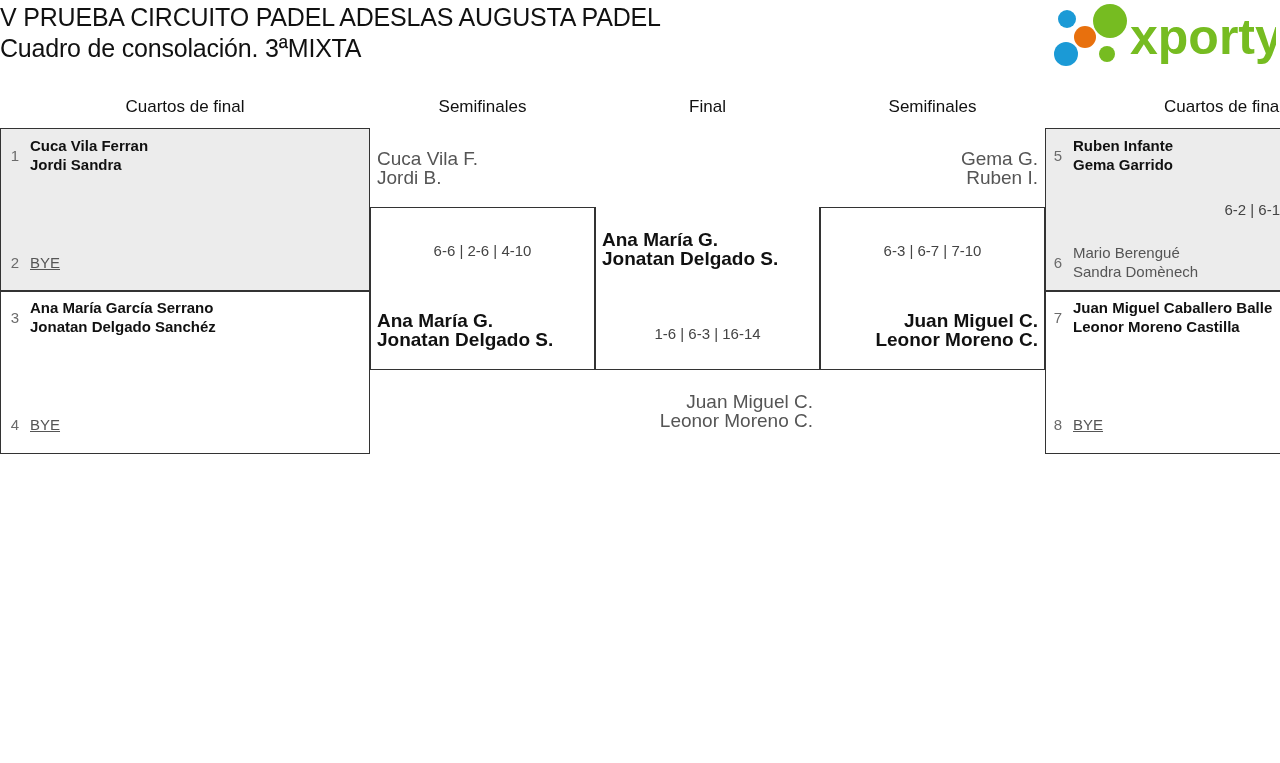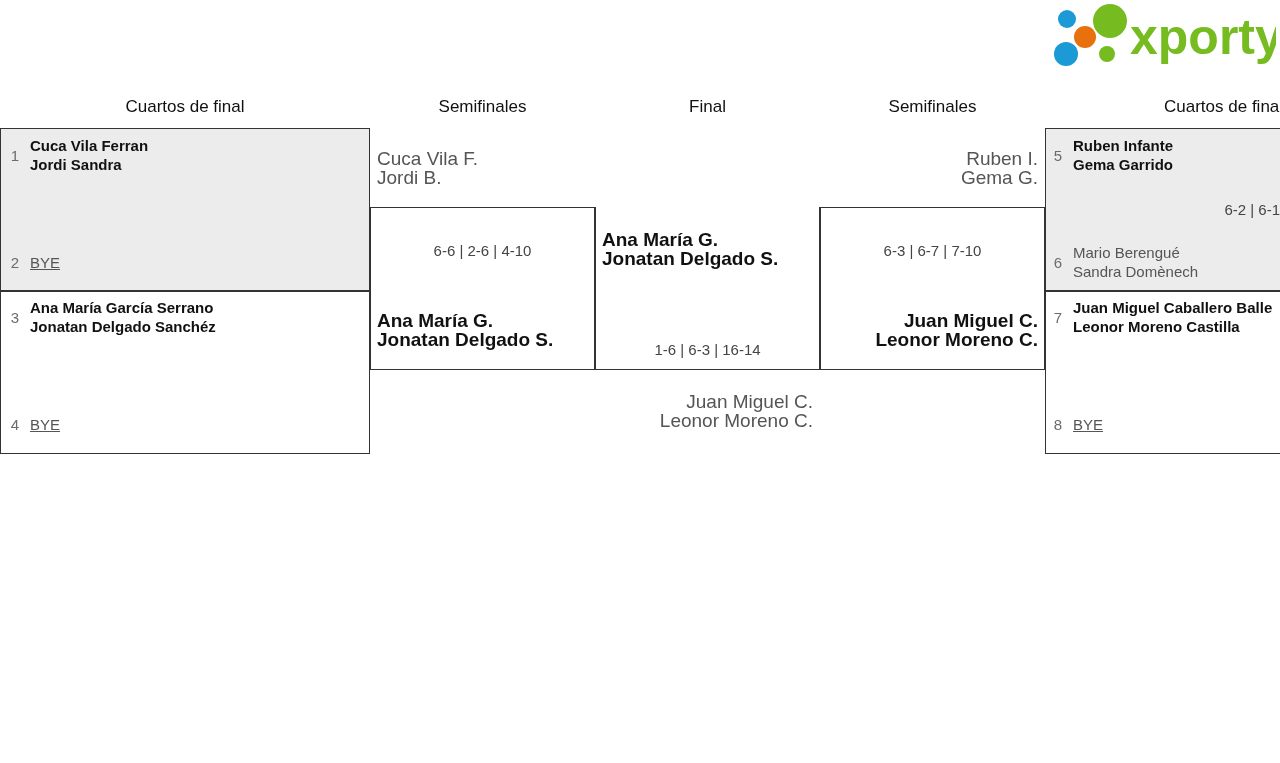--- a/index.html
+++ b/index.html
@@ -135,21 +135,21 @@
   .e-q1b { left: 8px;  top: 253px; }
   .e-q2a { left: 8px;  top: 298px; }
   .e-q2b { left: 8px;  top: 415px; }
 
   .e-sfL-top { left: 377px; top: 149px; }
   .e-sfL-bot { left: 377px; top: 311px; }
   .s-sfL { left: 370px; top: 241px; width: 225px; text-align: center; }
 
   .e-fin-top { left: 602px; top: 230px; }
   .e-fin-bot { left: 595px; top: 392px; width: 218px; text-align: right; }
-  .s-fin { left: 595px; top: 340px; width: 225px; text-align: center; }
+  .s-fin { left: 595px; top: 324px; width: 225px; text-align: center; }
 
   .e-sfR-top { left: 827px; top: 149px; width: 211px; text-align: right; }
   .e-sfR-bot { left: 827px; top: 311px; width: 211px; text-align: right; }
   .s-sfR { left: 820px; top: 241px; width: 225px; text-align: center; }
 
   .e-q3a { left: 1051px; top: 136px; }
   .e-q3b { left: 1051px; top: 243px; }
   .e-q4a { left: 1051px; top: 298px; }
   .e-q4b { left: 1051px; top: 415px; }
   .s-q3 { left: 1045px; top: 200px; width: 235px; text-align: right; }
@@ -163,20 +163,24 @@
   .plain-names .nm { display: block; }
   .plain-names.winner { color: #111111; font-weight: 700; }
   .plain-names.loser  { color: #555555; font-weight: 400; }
 </style>
 </head>
 <body>
 
 <div class="page">
 
   <div class="header">
+    <div class="title-block">
+      <div class="title-line1">V PRUEBA CIRCUITO PADEL ADESLAS AUGUSTA PADEL</div>
+      <div class="title-line2">Cuadro de consolación. 3ªMIXTA</div>
+    </div>
 
     <div class="logo">
       <svg width="232" height="66" viewBox="0 0 232 66" xmlns="http://www.w3.org/2000/svg" aria-hidden="true">
         <g>
           <circle cx="23" cy="15" r="9" fill="#1b9ad6"></circle>
           <circle cx="22" cy="50" r="12" fill="#1b9ad6"></circle>
           <circle cx="41" cy="33" r="11" fill="#e8700d"></circle>
           <circle cx="66" cy="17" r="17" fill="#76bc21"></circle>
           <circle cx="63" cy="50" r="8" fill="#76bc21"></circle>
         </g>
@@ -250,22 +254,22 @@
     <div class="plain-names e-fin-bot loser">
       <span class="nm">Juan Miguel C.</span>
       <span class="nm">Leonor Moreno C.</span>
     </div>
 
     <div class="score s-fin">1-6 | 6-3 | 16-14</div>
 
     <div class="sf-box sf-right"></div>
 
     <div class="plain-names e-sfR-top loser" style="text-align:right;">
+      <span class="nm">Gema G.</span>
       <span class="nm">Ruben I.</span>
-      <span class="nm">Gema G.</span>
     </div>
 
     <div class="plain-names e-sfR-bot winner" style="text-align:right;">
       <span class="nm">Juan Miguel C.</span>
       <span class="nm">Leonor Moreno C.</span>
     </div>
 
     <div class="score s-sfR">6-3 | 6-7 | 7-10</div>
 
     <div class="qf-box qf-right qf1 shaded"></div>

